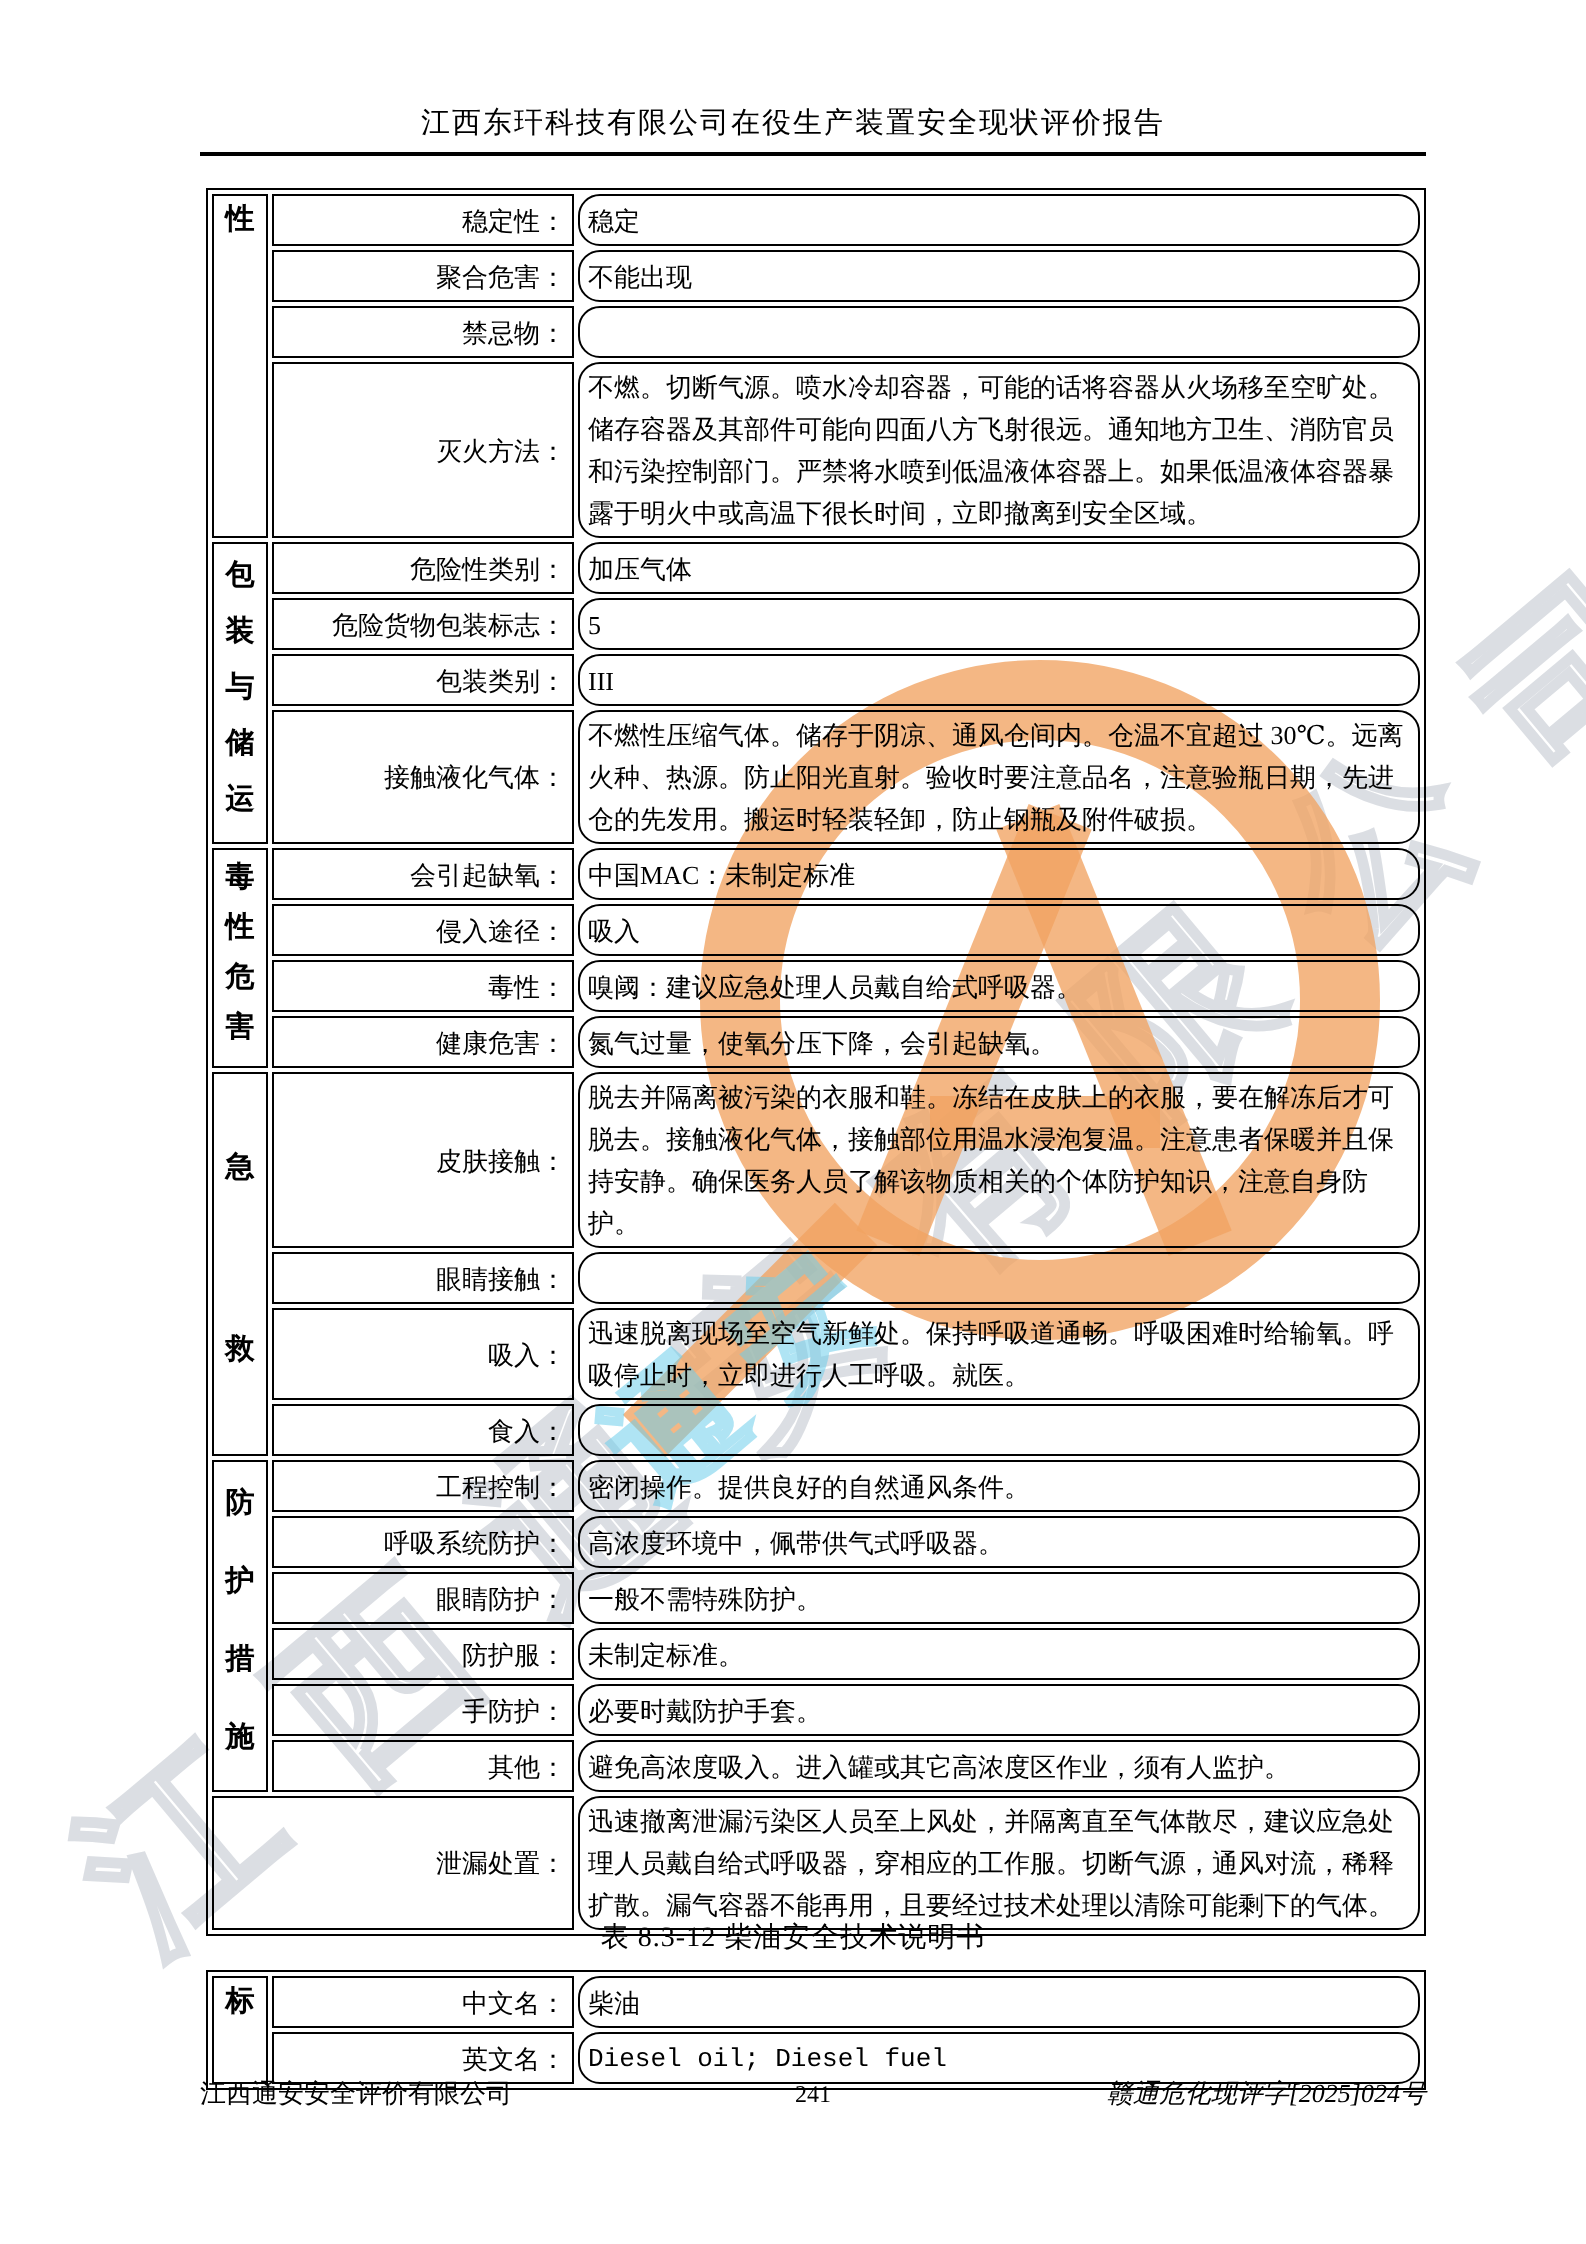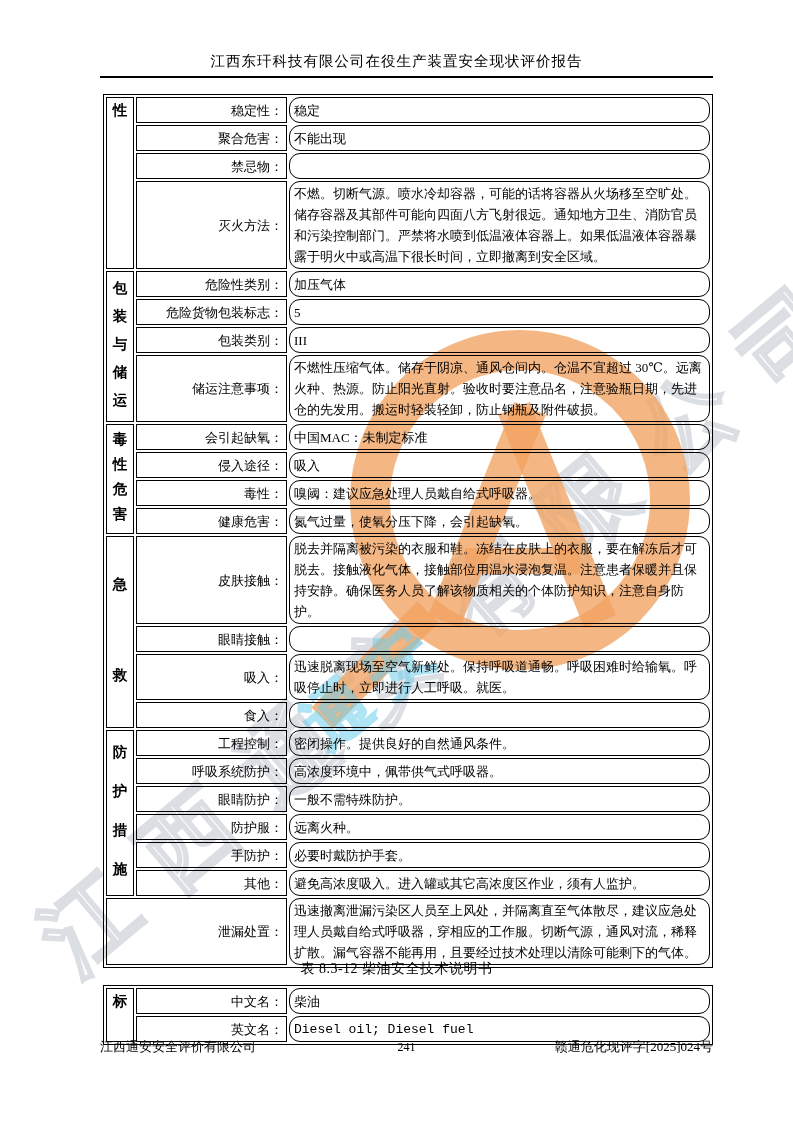--- a/index.html
+++ b/index.html
@@ -55,21 +55,21 @@
   table.msds td.mono{font-family:Liberation Mono, monospace;font-size:13px;}
   .cat-stack{
     display:flex;flex-direction:column;justify-content:space-around;align-items:center;
     font-weight:bold;font-size:14.5px;
   }
   .cat-stack.top{justify-content:flex-start;row-gap:4px;}
   .caption{position:absolute;left:0;right:0;top:960px;text-align:center;font-size:14px;letter-spacing:.5px;}
   .footer{position:absolute;left:100px;right:80px;top:1038px;font-size:13px;}
   .footer .f-left{position:absolute;left:0;top:0;}
   .footer .f-center{position:absolute;left:0;right:0;top:2px;text-align:center;font-size:12px;}
-  .footer .f-right{position:absolute;right:0;top:0;}
+  .footer .f-right{position:absolute;right:0;top:0;font-style:italic;}
 </style>
 </head>
 <body>
 
 <div class="wm">
   <div class="wm-diag">江西通安有限公司</div>
   <div class="wm-ring"></div>
   <div class="wm-bar wm-a1"></div>
   <div class="wm-bar wm-a2"></div>
   <div class="wm-bar wm-a3"></div>
@@ -121,21 +121,21 @@
           </tr>
           <tr>
             <td class="lbl">危险货物包装标志：</td>
             <td class="val">5</td>
           </tr>
           <tr>
             <td class="lbl">包装类别：</td>
             <td class="val">III</td>
           </tr>
           <tr>
-            <td class="lbl">储运注意事项：</td>
+            <td class="lbl">接触液化气体：</td>
             <td class="val">不燃性压缩气体。储存于阴凉、通风仓间内。仓温不宜超过 30℃。远离火种、热源。防止阳光直射。验收时要注意品名，注意验瓶日期，先进仓的先发用。搬运时轻装轻卸，防止钢瓶及附件破损。</td>
           </tr>
           <tr>
             <td class="cat" rowspan="4">
               <div class="cat-stack" style="height: 100px;">
                 <span>毒</span>
                 <span>性</span>
                 <span>危</span>
                 <span>害</span>
               </div>
@@ -192,21 +192,21 @@
           <tr>
             <td class="lbl">呼吸系统防护：</td>
             <td class="val">高浓度环境中，佩带供气式呼吸器。</td>
           </tr>
           <tr>
             <td class="lbl">眼睛防护：</td>
             <td class="val">一般不需特殊防护。</td>
           </tr>
           <tr>
             <td class="lbl">防护服：</td>
-            <td class="val">远离火种。</td>
+            <td class="val">未制定标准。</td>
           </tr>
           <tr>
             <td class="lbl">手防护：</td>
             <td class="val">必要时戴防护手套。</td>
           </tr>
           <tr>
             <td class="lbl">其他：</td>
             <td class="val">避免高浓度吸入。进入罐或其它高浓度区作业，须有人监护。</td>
           </tr>
           <tr>

